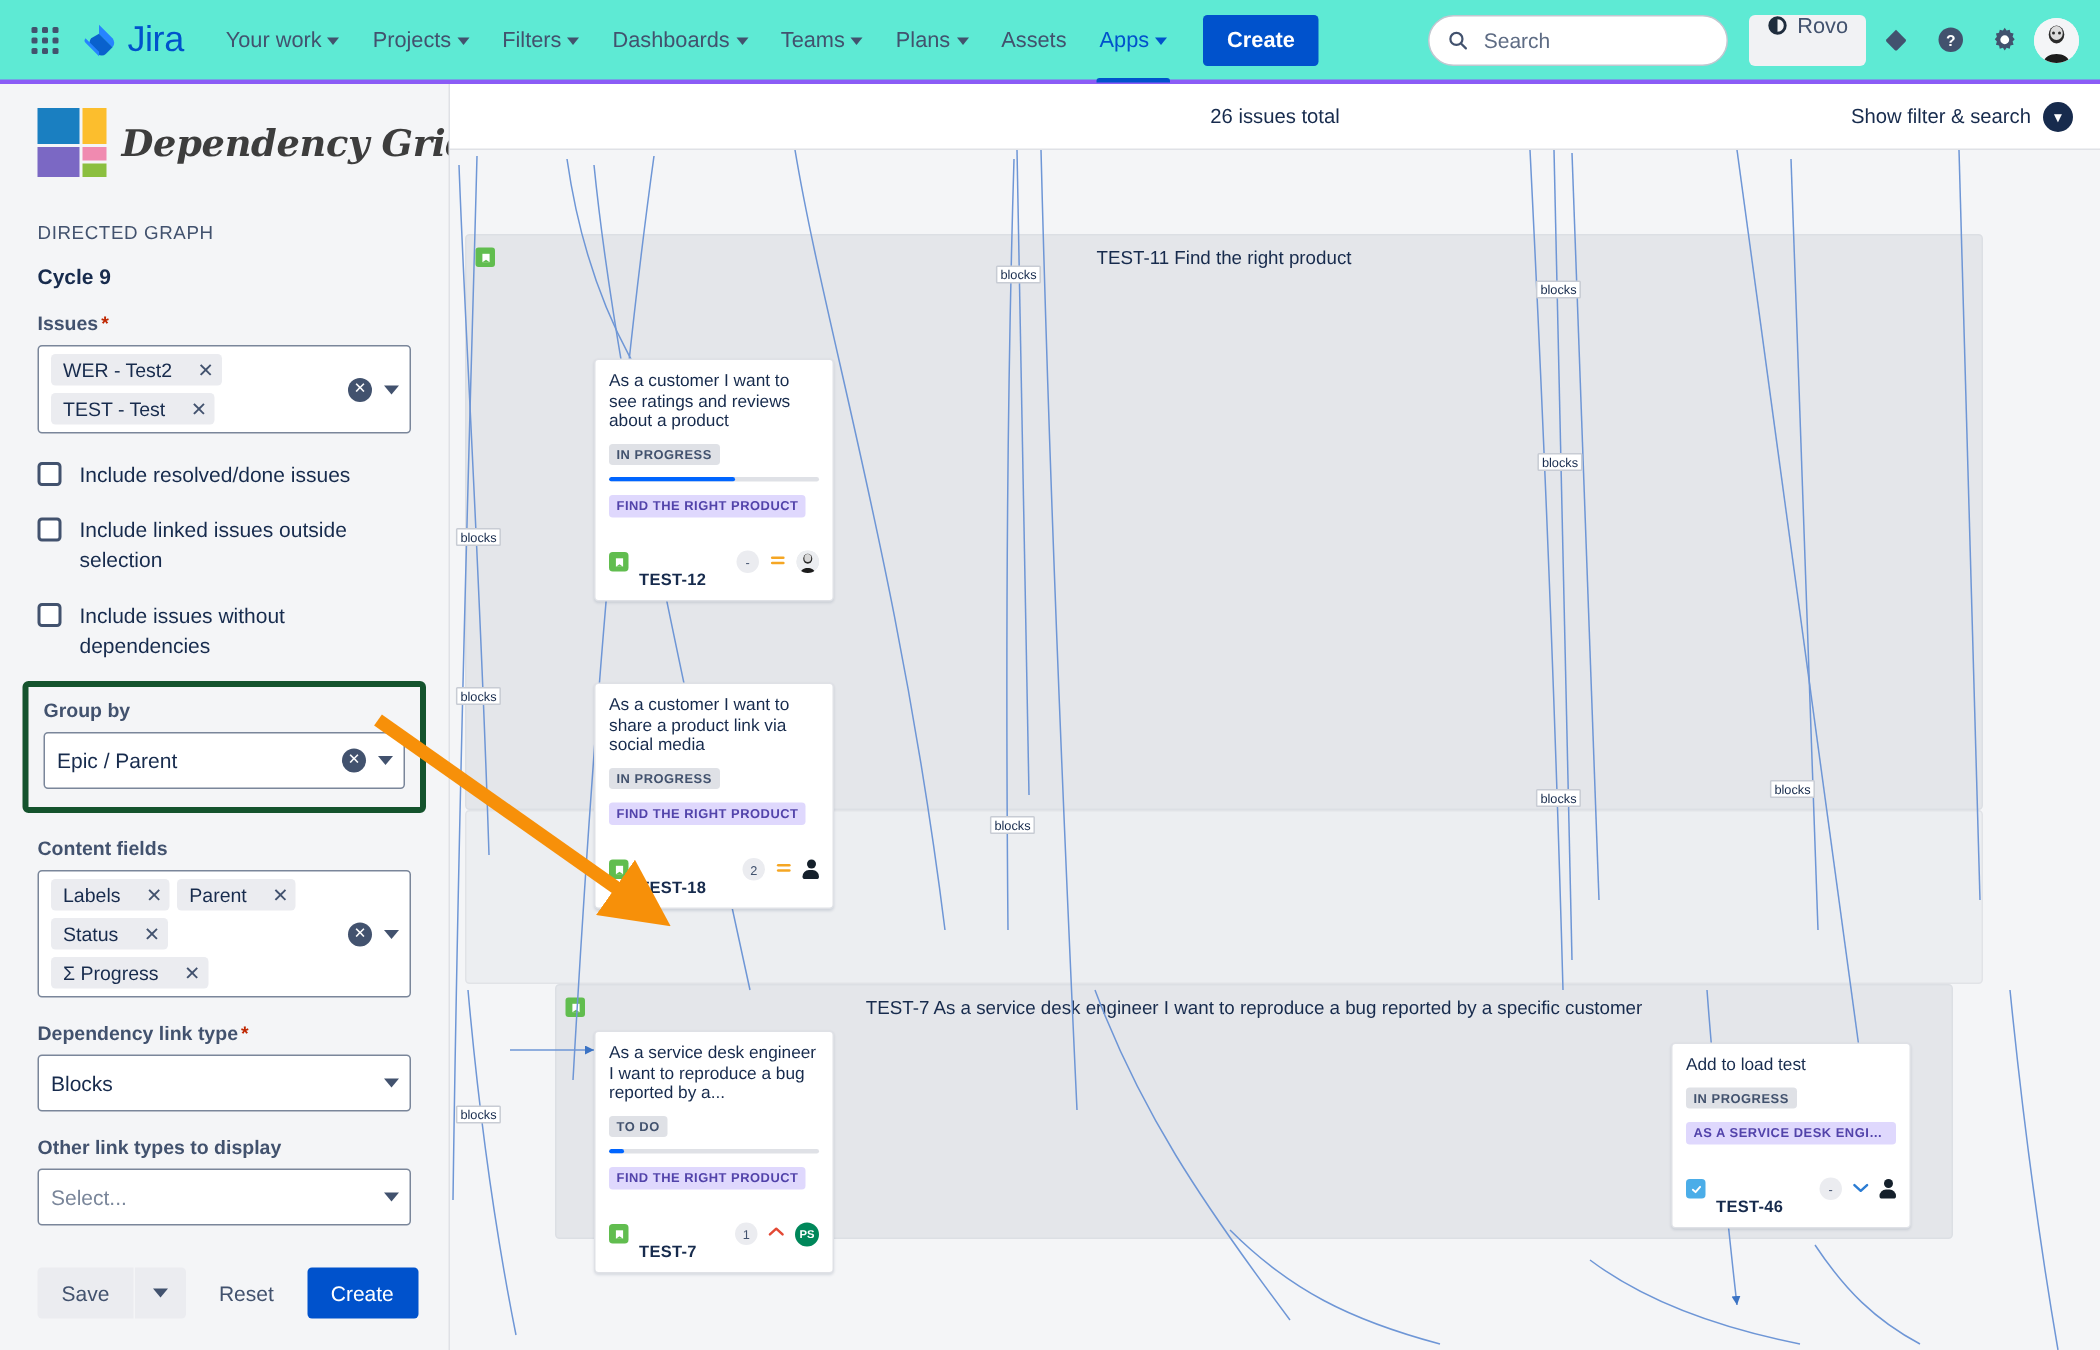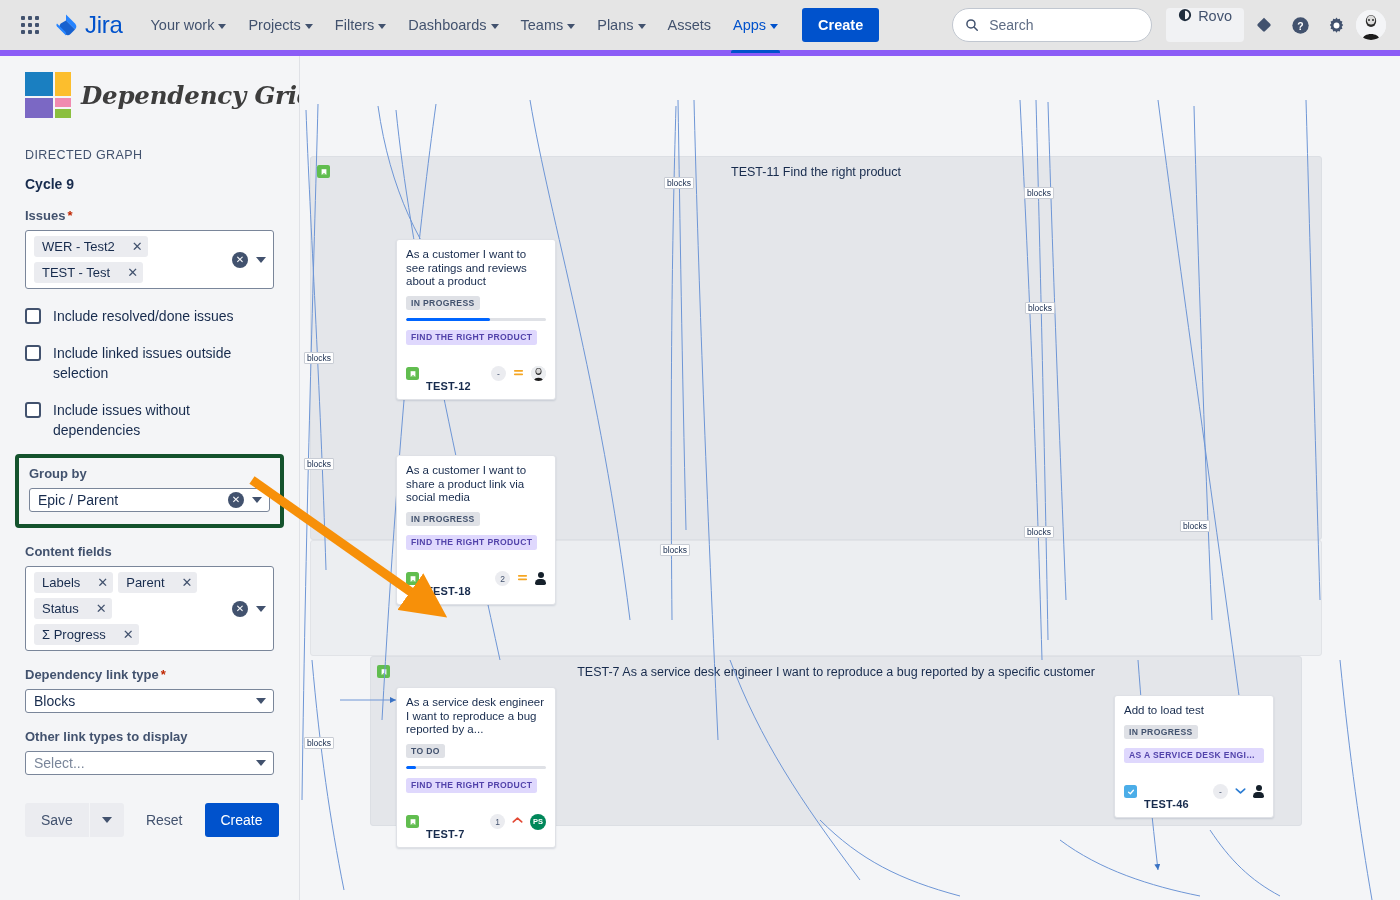--- a/index.html
+++ b/index.html
@@ -9,21 +9,21 @@
     font-family:"Liberation Sans", sans-serif;
     background:#fff; overflow:hidden;
     color:#172b4d;
     -webkit-font-smoothing:antialiased;
   }
   .app { position:relative; width:1400px; height:900px; }
 
   
   .topnav{
     position:absolute; left:0; top:0; width:1400px; height:56px;
-    background:#e5e5e5; border-bottom:6px solid #8b5cf6;
+    background:#5eead4; border-bottom:3px solid #8b5cf6;
     display:flex; align-items:center; padding:0 14px; gap:0;
     z-index:40;
   }
   .appswitcher{ width:32px;height:32px; display:flex;align-items:center;justify-content:center;
     border-radius:3px; cursor:pointer; }
   .grid9{ display:grid; grid-template-columns:repeat(3,4px); grid-template-rows:repeat(3,4px);
     gap:3px; }
   .grid9 i{ display:block;width:4px;height:4px;background:#42526e;border-radius:1px;}
   .jira-logo{ display:flex; align-items:center; gap:7px; margin-left:8px; margin-right:18px;
     cursor:pointer;}
@@ -118,21 +118,21 @@
   .cblabel{ font-size:14px; color:#172b4d; line-height:20px; }
 
   .groupby-wrap{
     margin-top:14px; border:4px solid #14532d; border-radius:4px;
     padding:8px 10px 12px 10px; margin-left:-10px; margin-right:-10px; position:relative;
     background:transparent;
   }
   .groupby-wrap .fld-label{ margin-top:0; }
   .single-select{
     margin-top:7px; background:#fff; border:1.6px solid #7a869a; border-radius:3px;
-    height:24px; display:flex;align-items:center; padding:0 8px; position:relative;
+    height:38px; display:flex;align-items:center; padding:0 8px; position:relative;
     font-size:14px; color:#172b4d;
   }
   .single-select.placeholder{ color:#7a869a; }
 
   .btn-row{ display:flex; align-items:center; gap:10px; margin-top:28px; }
   .save-grp{ display:flex; }
   .btn-save{
     background:#ebecf0;border:none;color:#42526e;font-size:14px;font-weight:500;
     padding:0 16px;height:34px;border-radius:3px 0 0 3px;cursor:pointer;
     font-family:"Liberation Sans", sans-serif;
@@ -452,20 +452,27 @@
           <span class="chev"></span>
         </button>
       </div>
       <button class="btn-reset">Reset</button>
       <button class="btn-create">Create</button>
     </div>
   </div>
 
   <div class="canvas">
 
+    <div class="canvas-head">
+      <div class="issues-total">26 issues total</div>
+      <div class="show-filter">
+        <span>Show filter &amp; search</span>
+        <span class="sf-circle">▼</span>
+      </div>
+    </div>
 
     <div class="graph">
 
       <div class="grp" style="left:10px;top:56px;width:1012px;height:384px;">
         <span class="grp-ico type-story" style="background:#61bd4f;">
           <svg width="8" height="8" viewBox="0 0 10 10">
               <rect x="2" y="1.5" width="6" height="7" fill="#fff"></rect>
               <path d="M2 8.5 L5 6.4 L8 8.5 Z" fill="#61bd4f"></path>
             </svg>
         </span>

